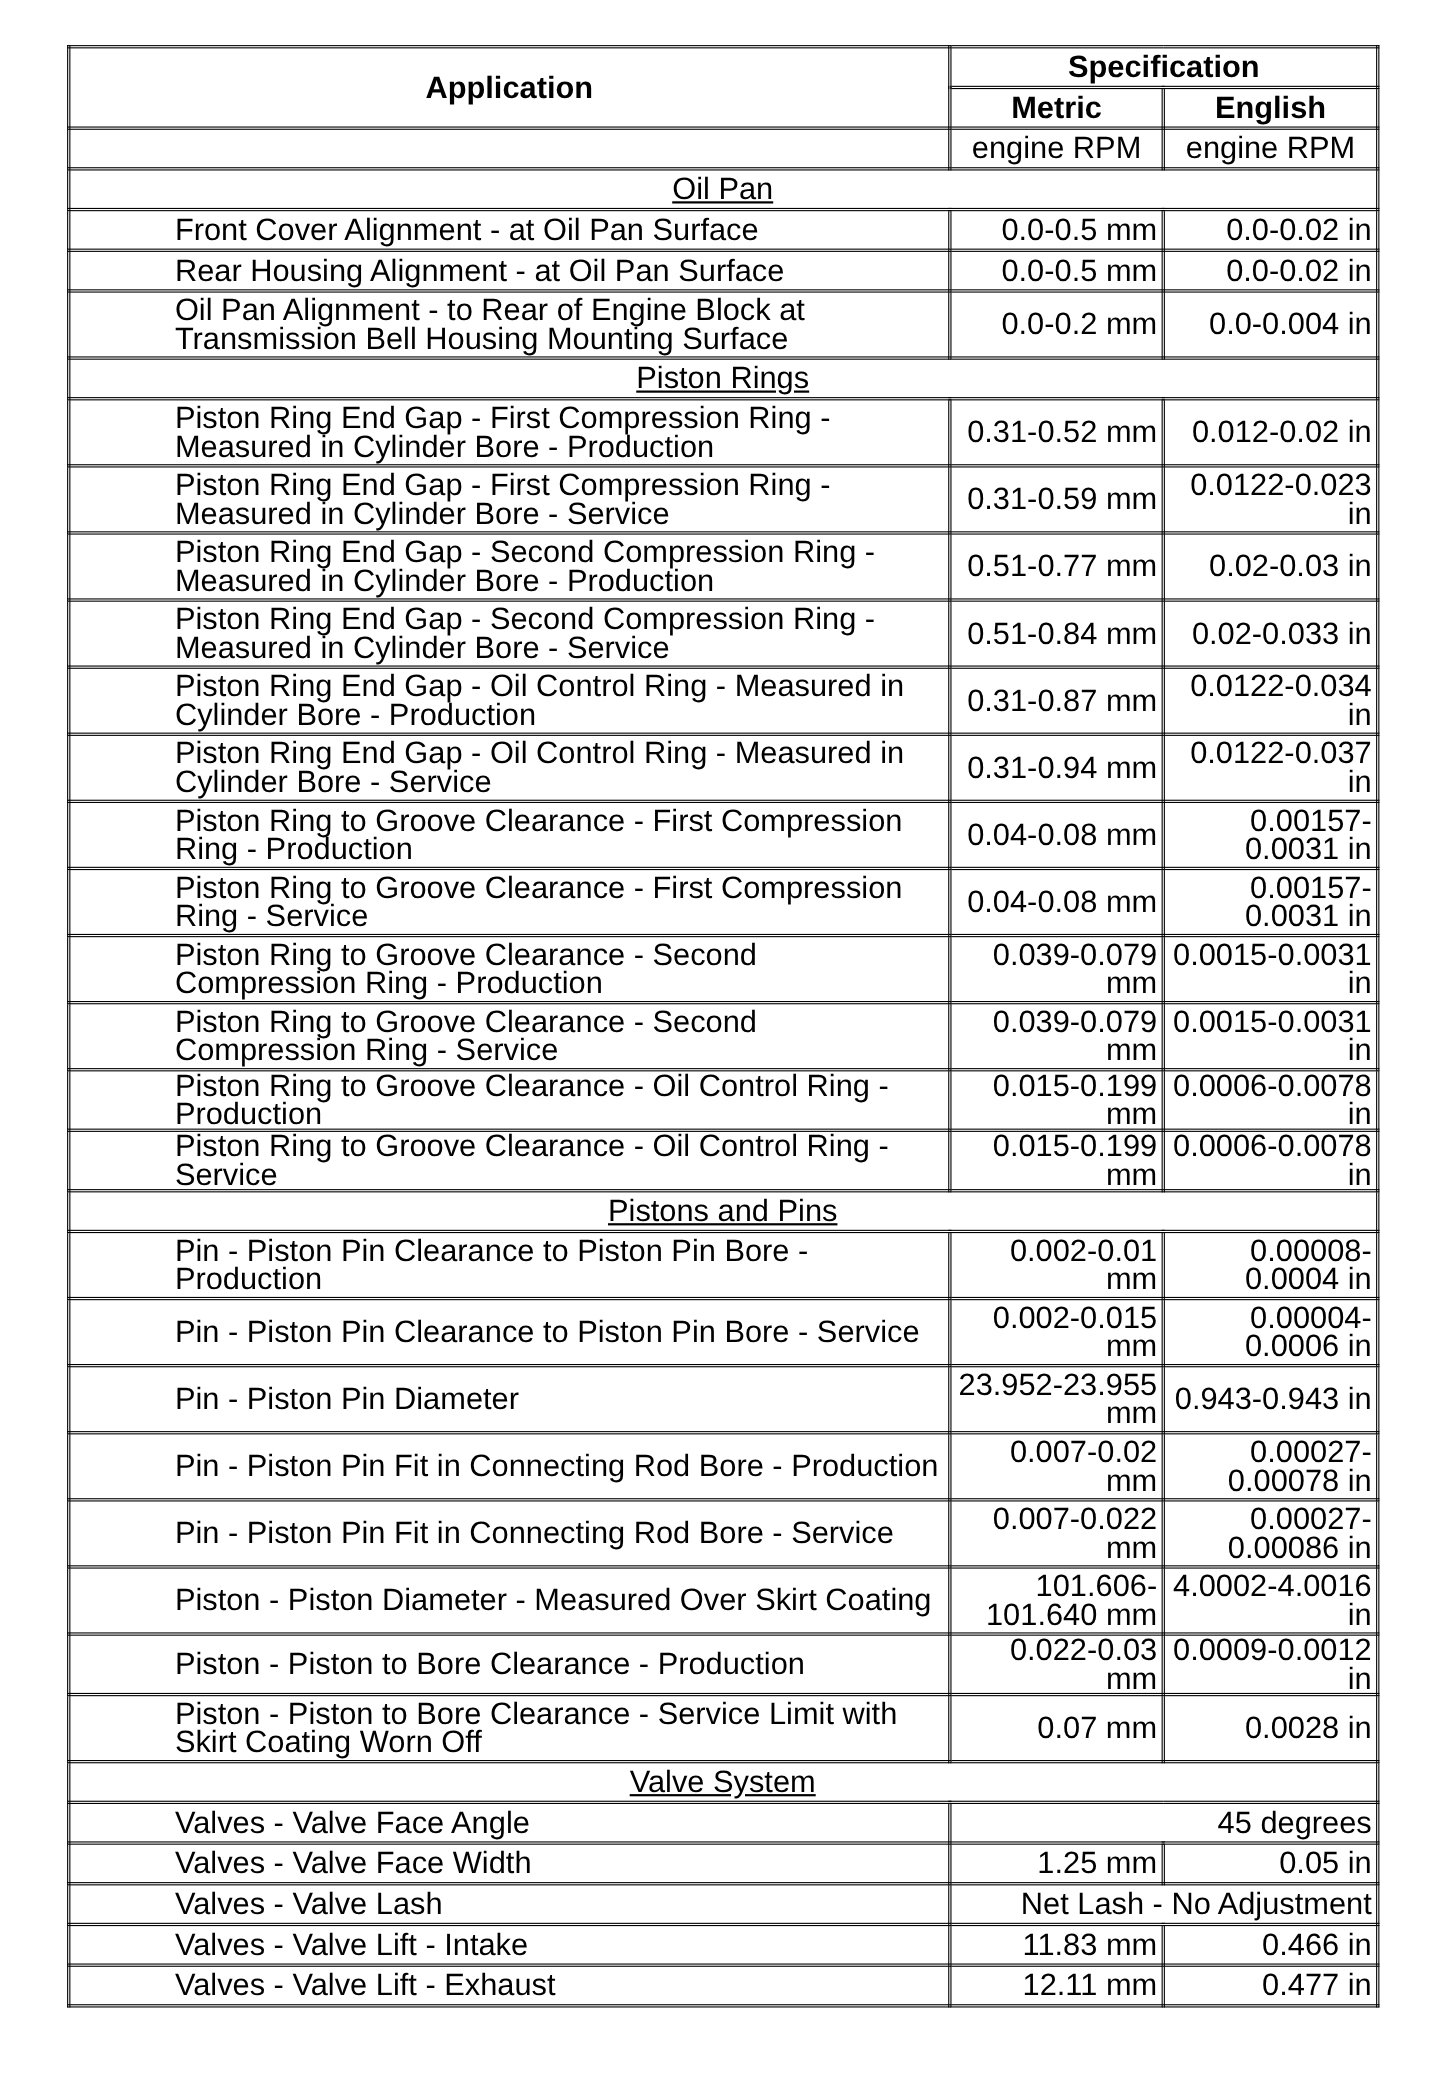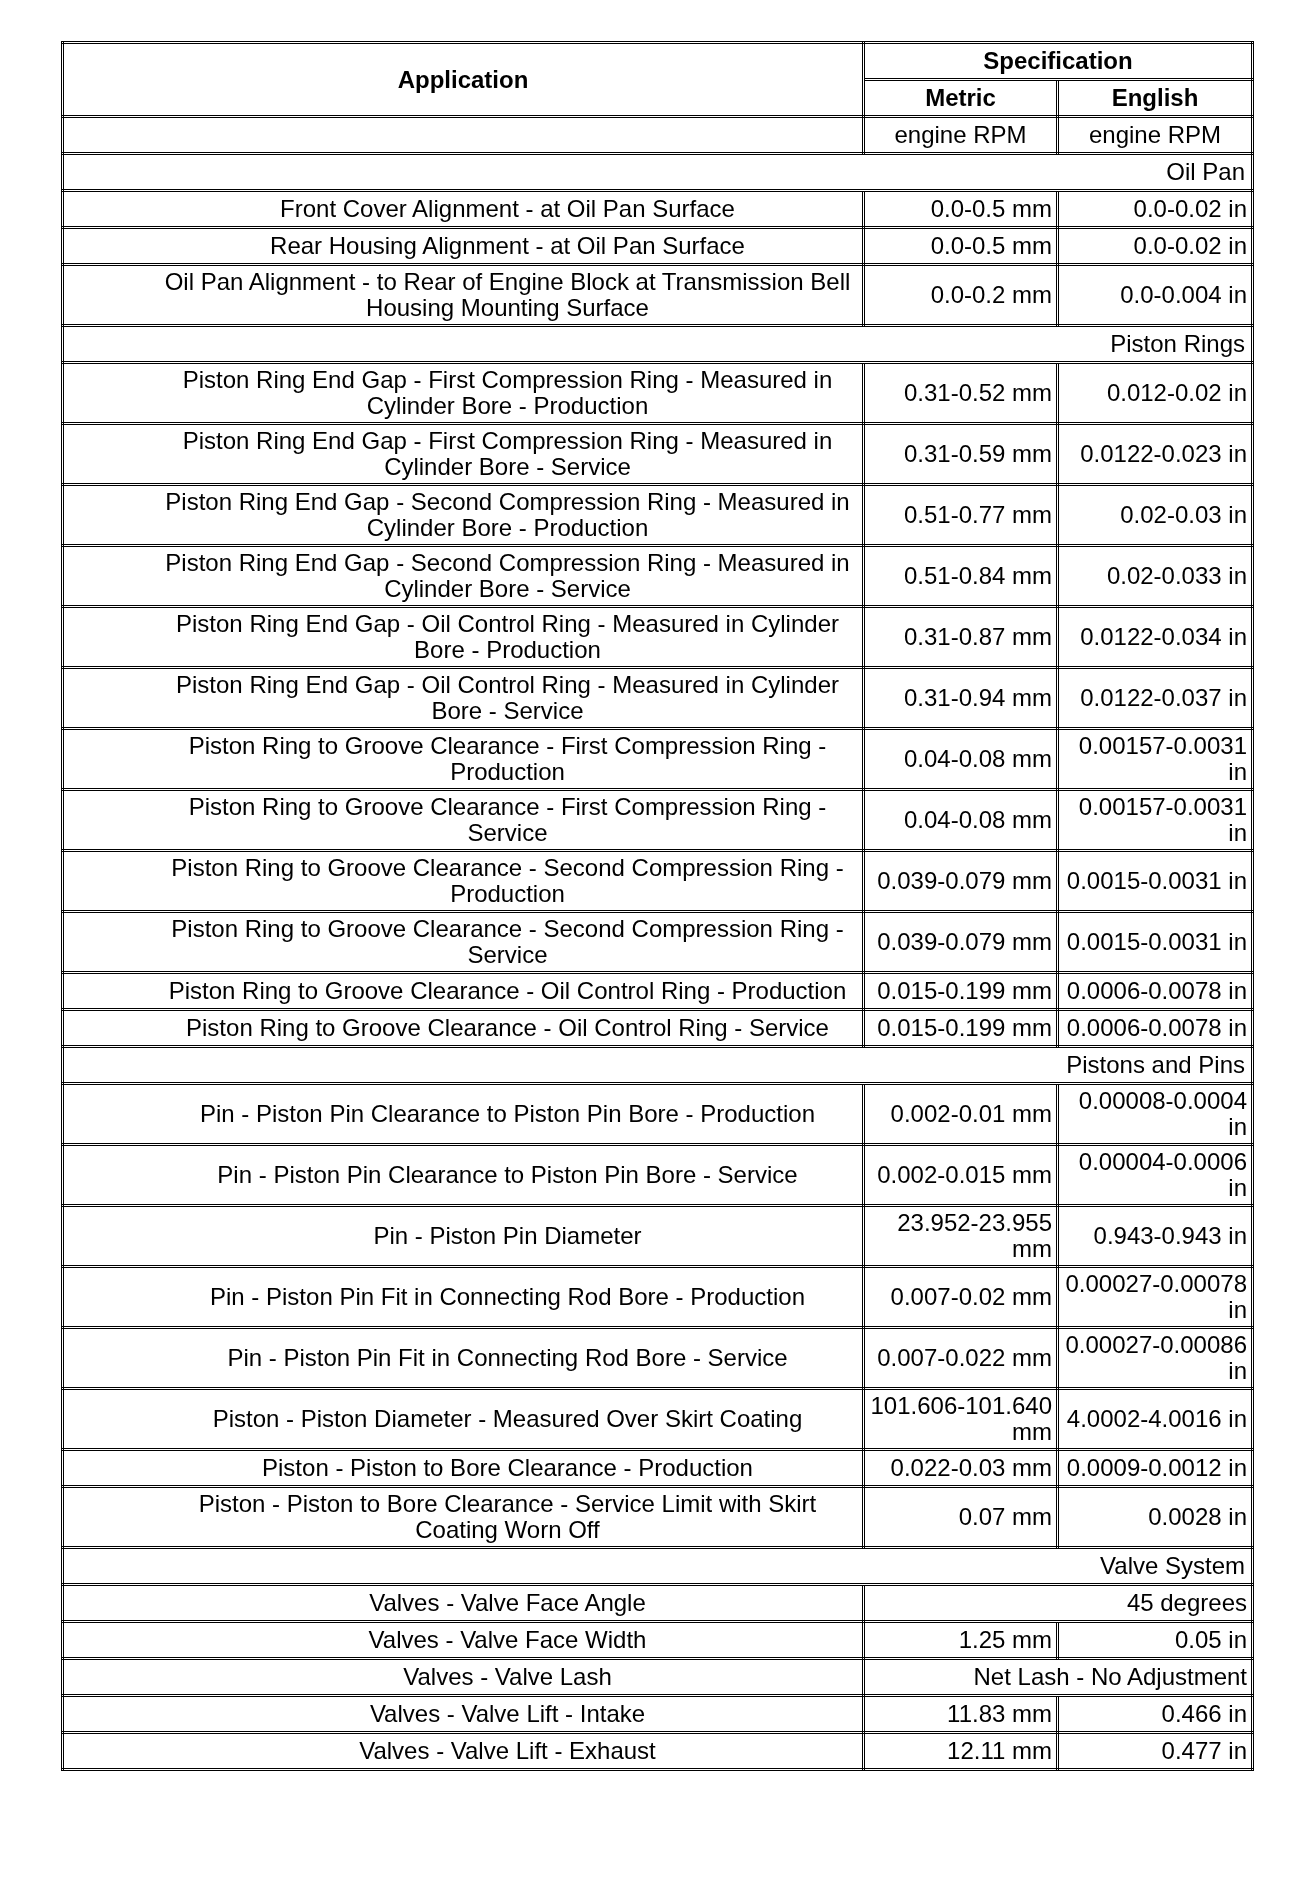--- a/index.html
+++ b/index.html
@@ -1,36 +1,36 @@
 <!DOCTYPE html>
 <html><head>
 <meta charset="utf-8">
 <style>
   html, body { margin: 0; padding: 0; background: #ffffff; }
   body { width: 1312px; height: 1898px; position: relative; font-family: "Liberation Sans", sans-serif; color: #000; }
   table.spec {
     position: absolute; left: 61px; top: 41px; width: 1190px;
     border-collapse: collapse; table-layout: fixed;
     border: 3px solid #000;
-    font-size: 24px; line-height: 26px;
+    font-size: 28px; line-height: 26px;
   }
   table.spec td, table.spec th {
     border: 3px double #000;
     padding: 0 6px;
     vertical-align: middle;
   }
   col.c-app { width: 801px; }
   col.c-met { width: 194px; }
   col.c-eng { width: 195px; }
   th { font-weight: bold; text-align: center; }
   tr.hdr1 th { height: 34px; }
   tr.hdr2 th { height: 34px; }
   tr.units td { height: 34px; text-align: center; }
-  tr.section td { height: 34px; text-align: right; padding-left: 5px; }
-  tr.item td.app { padding-left: 95px; text-align: center; }
+  tr.section td { height: 34px; text-align: center; padding-left: 5px; text-decoration: underline; }
+  tr.item td.app { padding-left: 95px; text-align: left; }
   tr.item td.val { text-align: right; padding: 0 4px; }
   tr.item.h1 td { height: 34px; }
   tr.item.h2 td { height: 58px; }
   tr.item.h2 td.app { line-height: 26px; }
 </style>
 </head>
 <body>
 
 <table class="spec">
   <colgroup>

